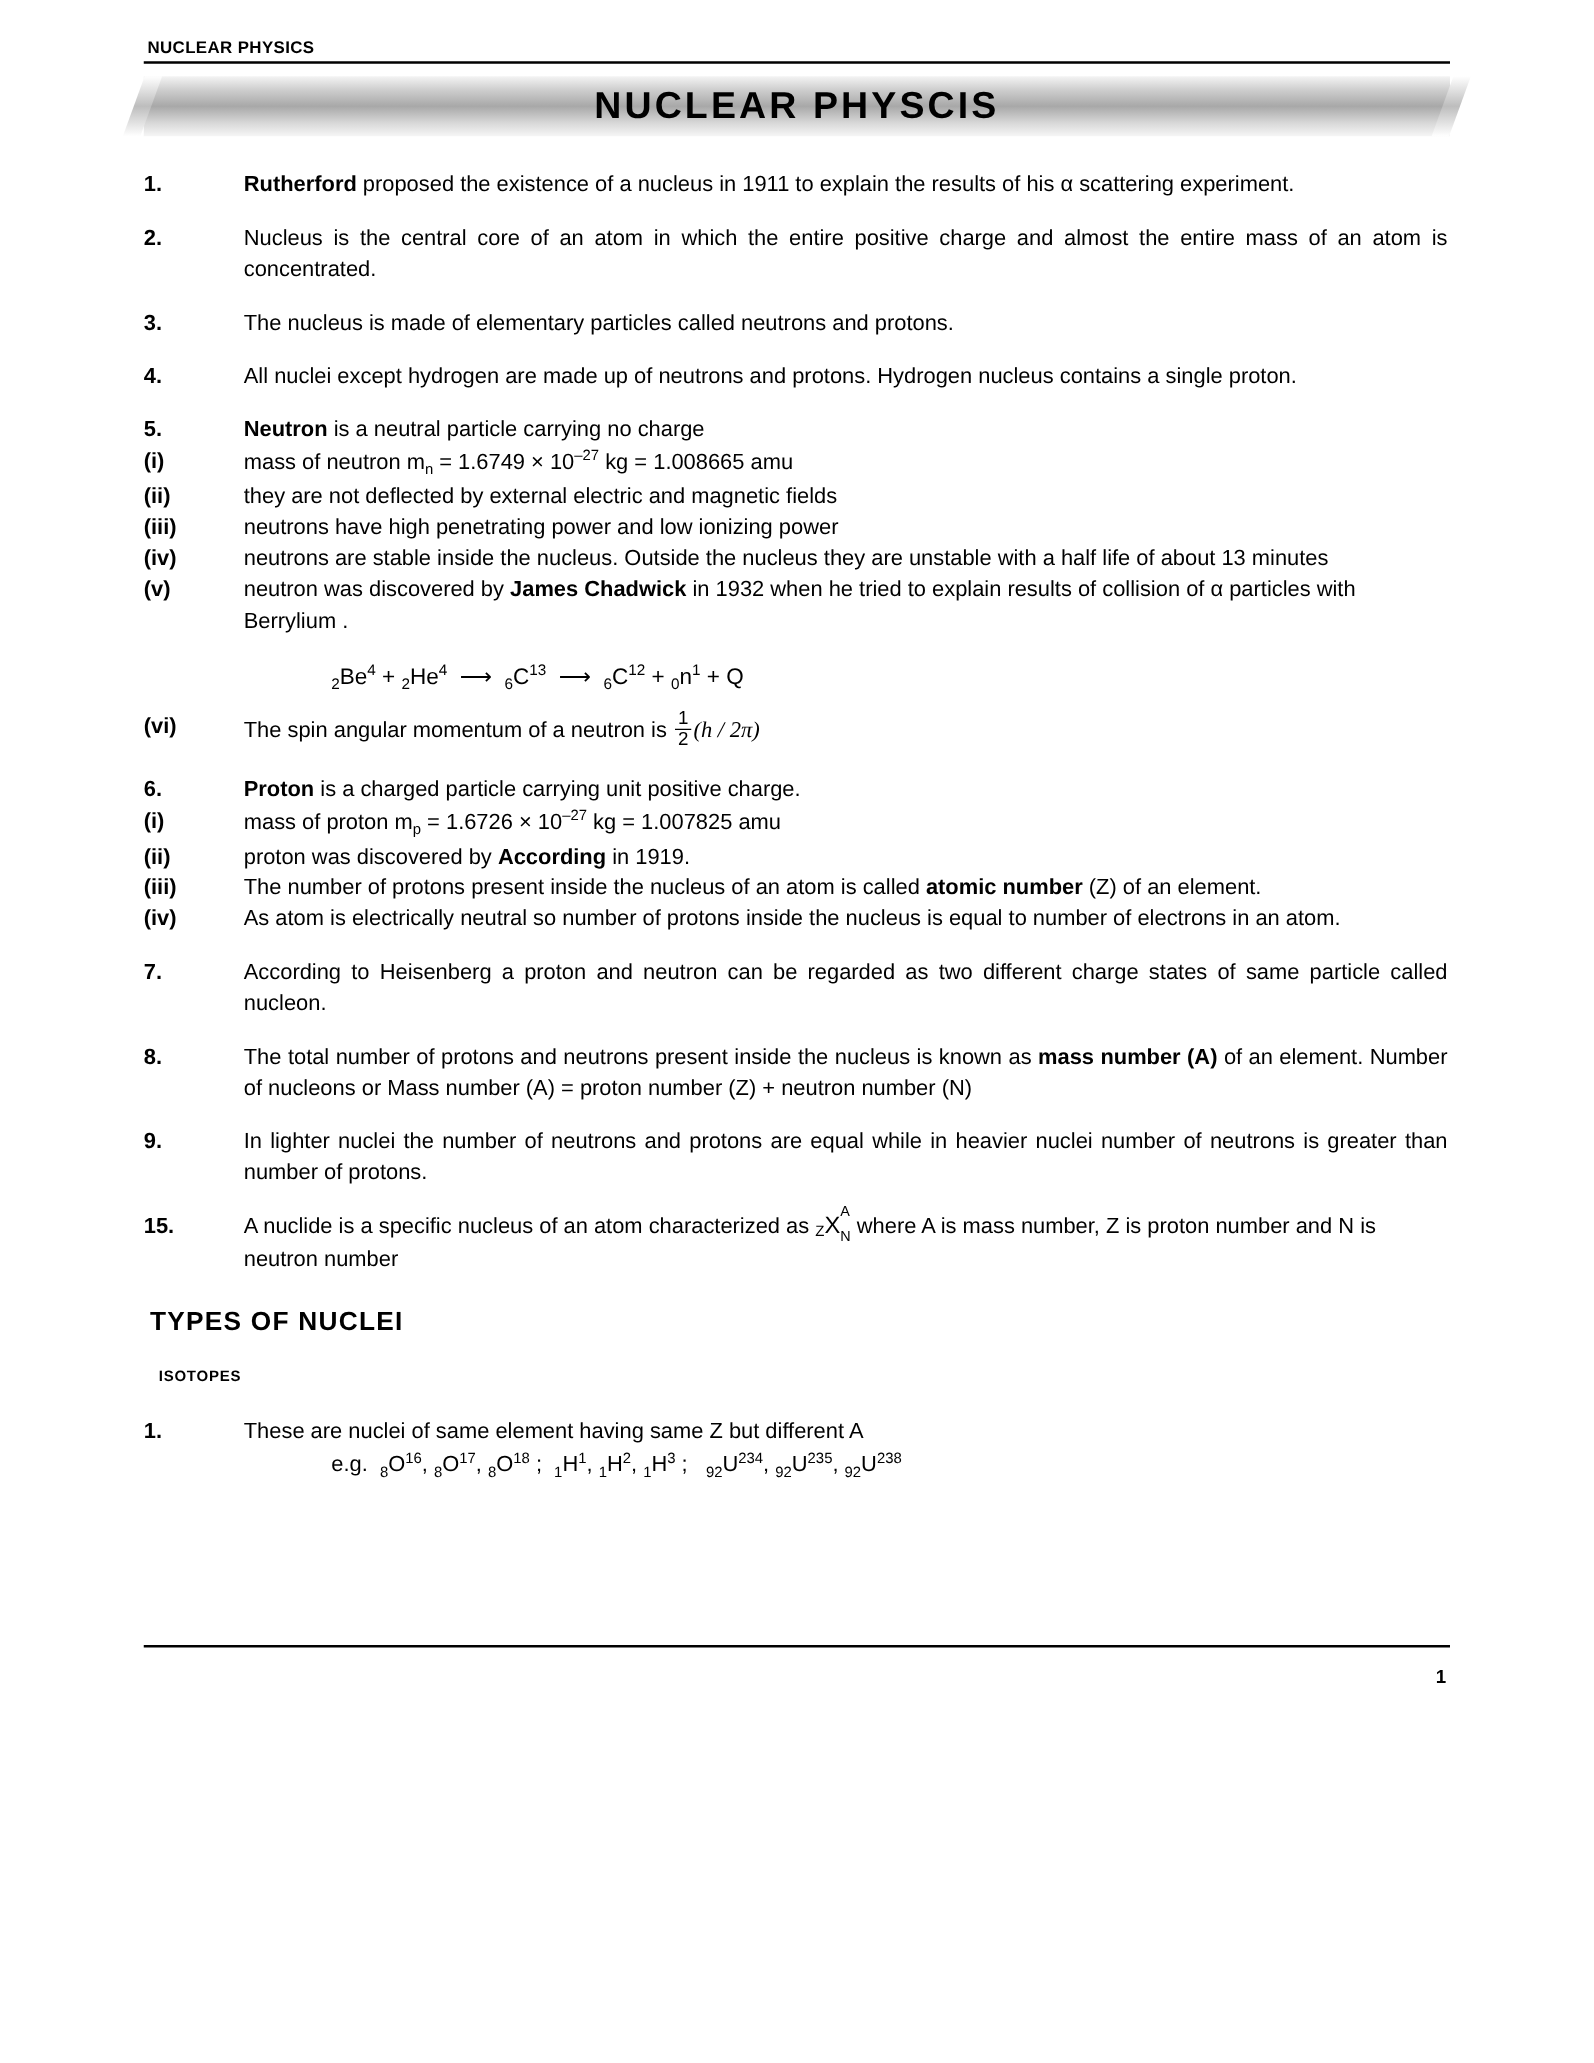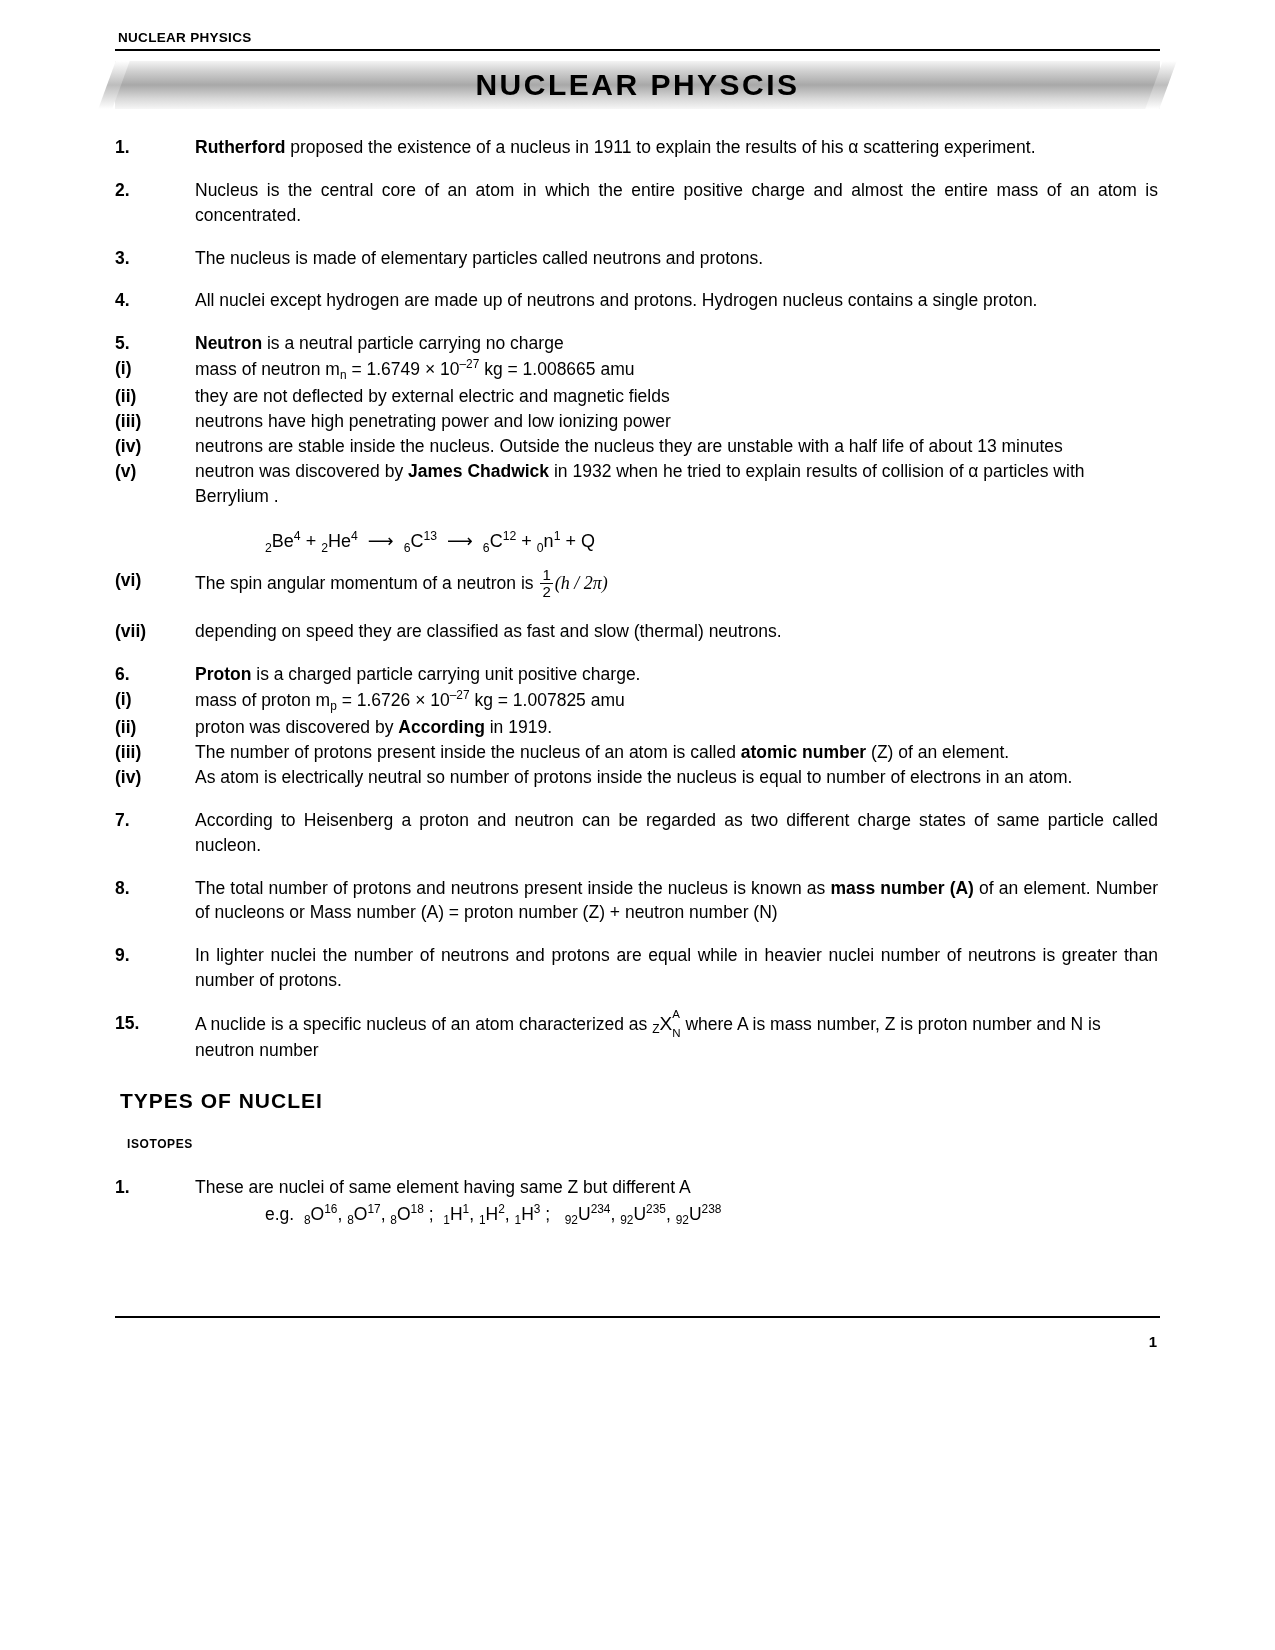--- a/index.html
+++ b/index.html
@@ -226,24 +226,20 @@
     <div class="num">(vi)</div>
     <div class="body-text nojust">
       <span>The spin angular momentum of a neutron is</span>
       <span class="frac">
         <span class="top">1</span>
         <span class="bot">2</span>
       </span><span class="italic-ser">(h / 2π)</span>
     </div>
   </div>
 
-  <div class="item">
-    <div class="num">(vii)</div>
-    <div class="body-text nojust">depending on speed they are classified as fast and slow (thermal) neutrons.</div>
-  </div>
 
   <div class="item tight">
     <div class="num">6.</div>
     <div class="body-text nojust"><b>Proton</b> is a charged particle carrying unit positive charge.</div>
   </div>
 
   <div class="item tight">
     <div class="num">(i)</div>
     <div class="body-text nojust">mass of proton m<sub>p</sub> =  1.6726 × 10<sup>–27</sup> kg = 1.007825 amu</div>
   </div>

